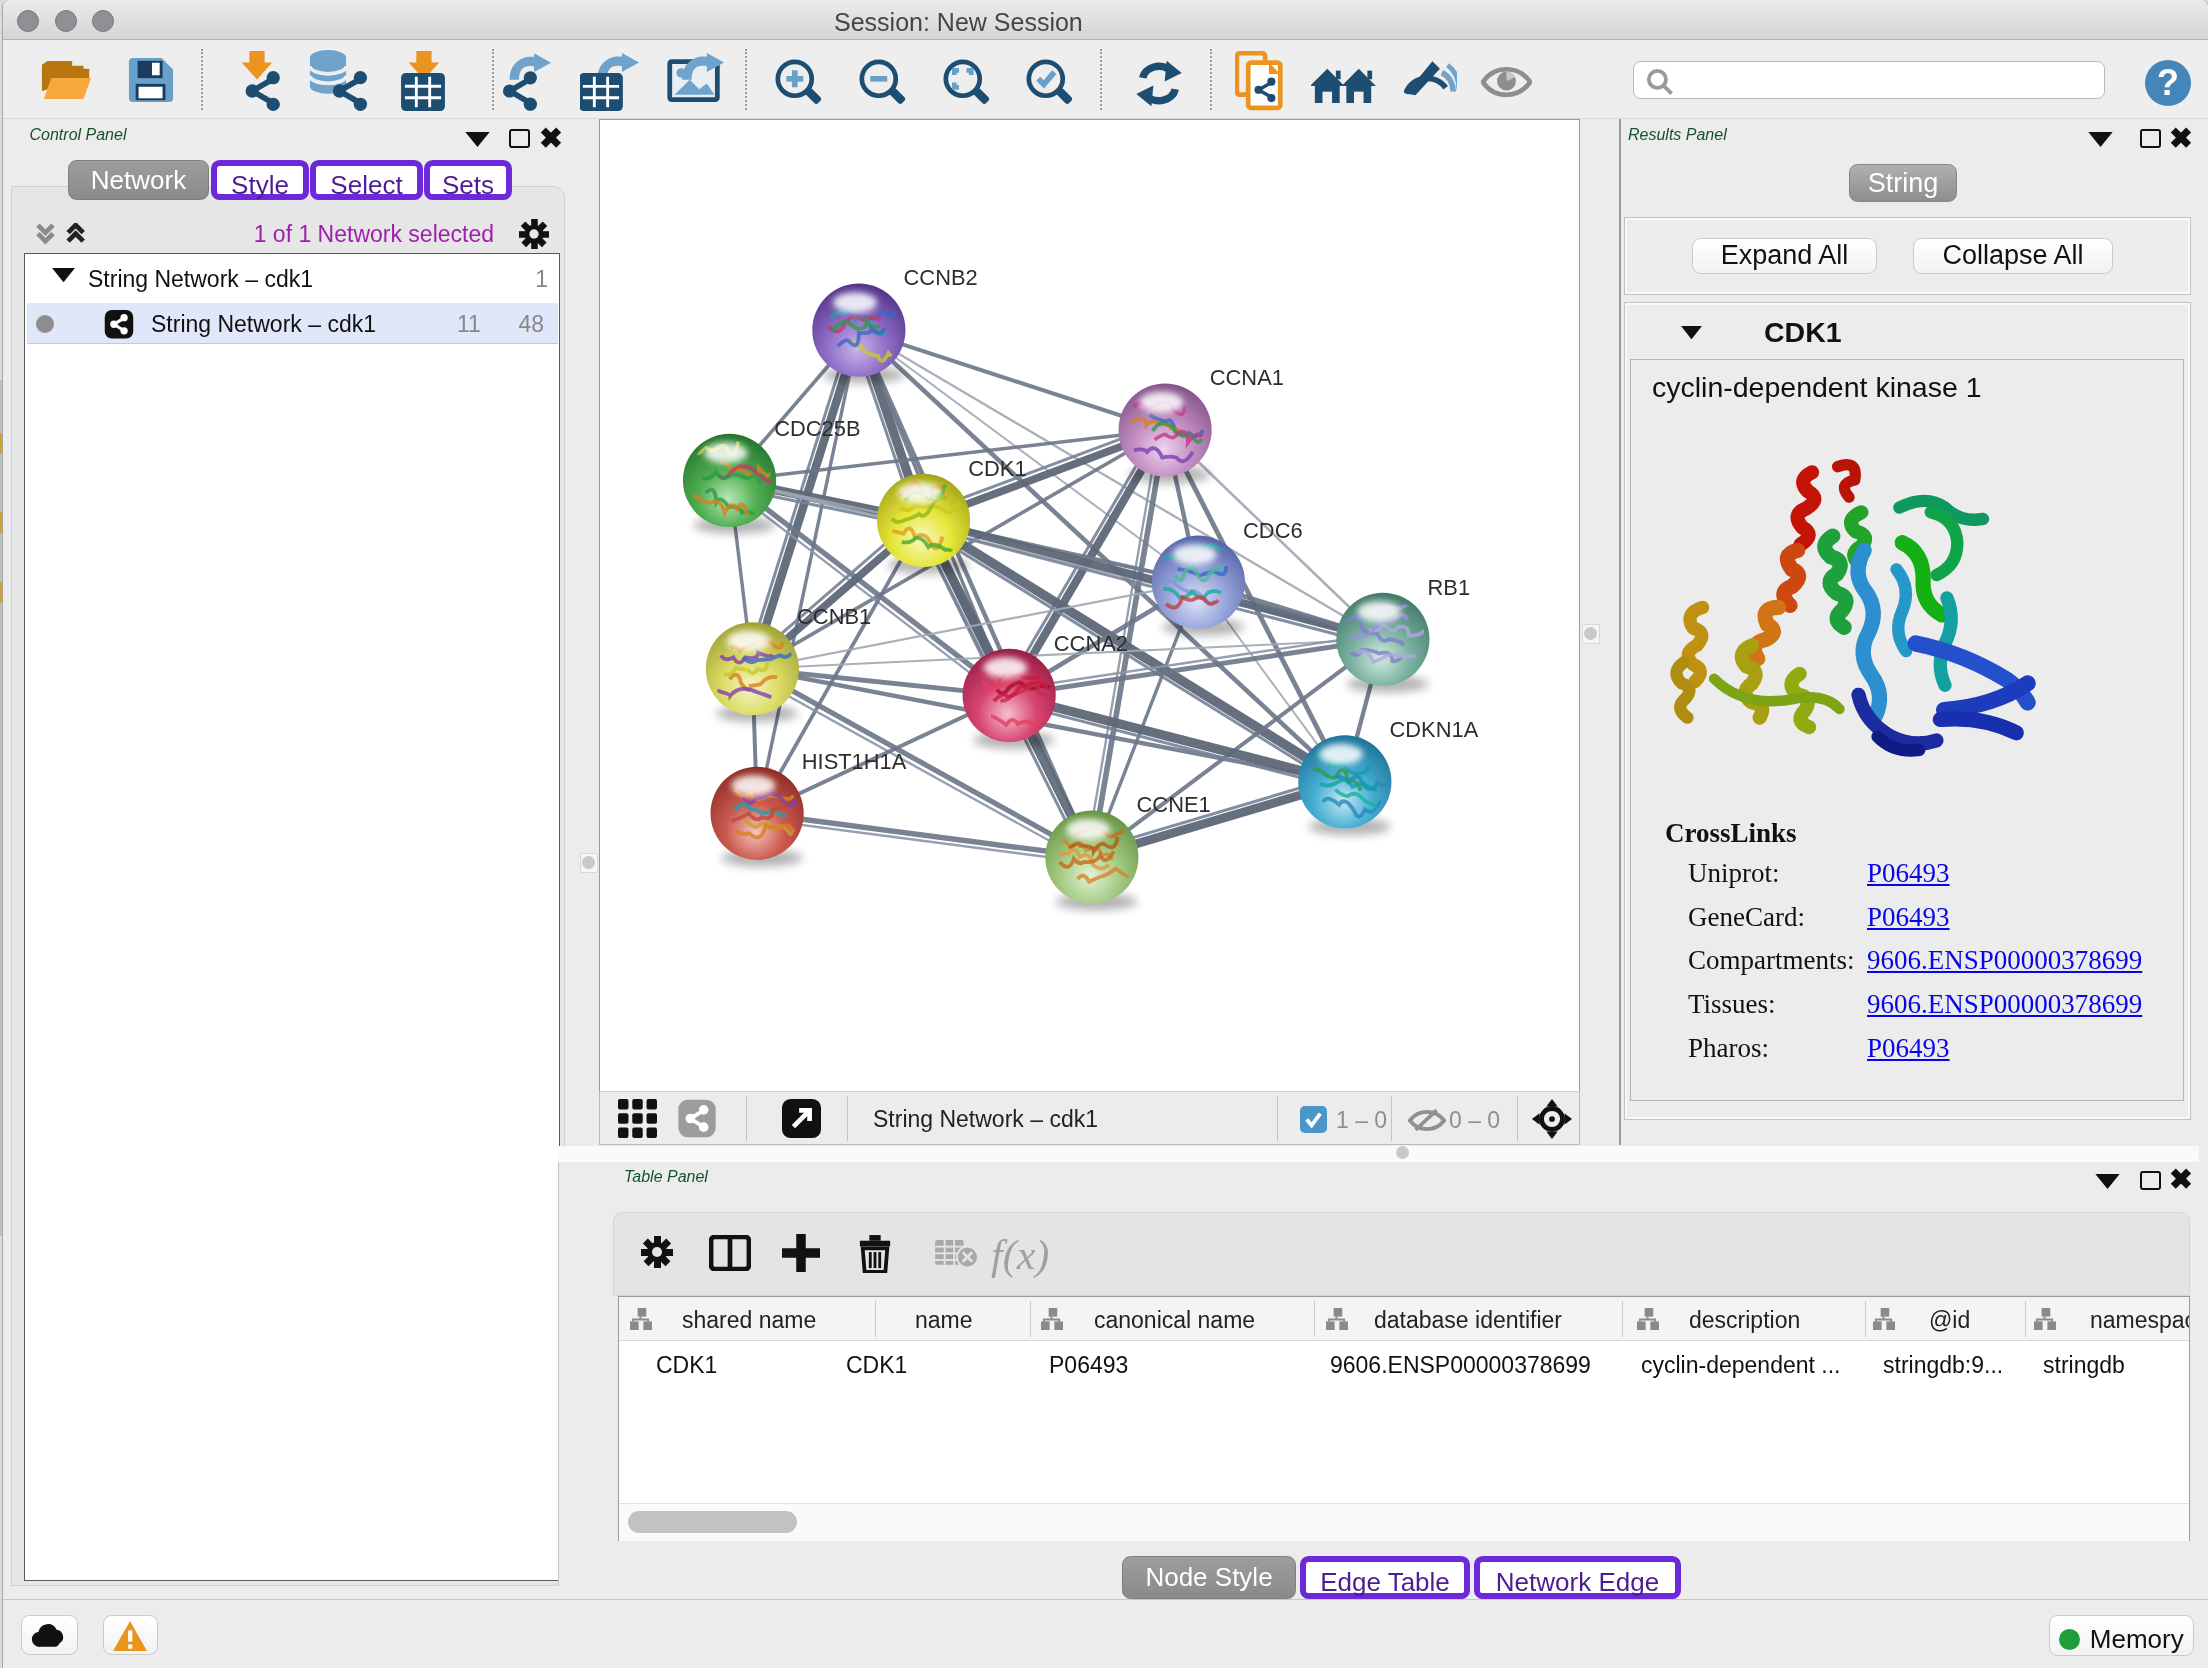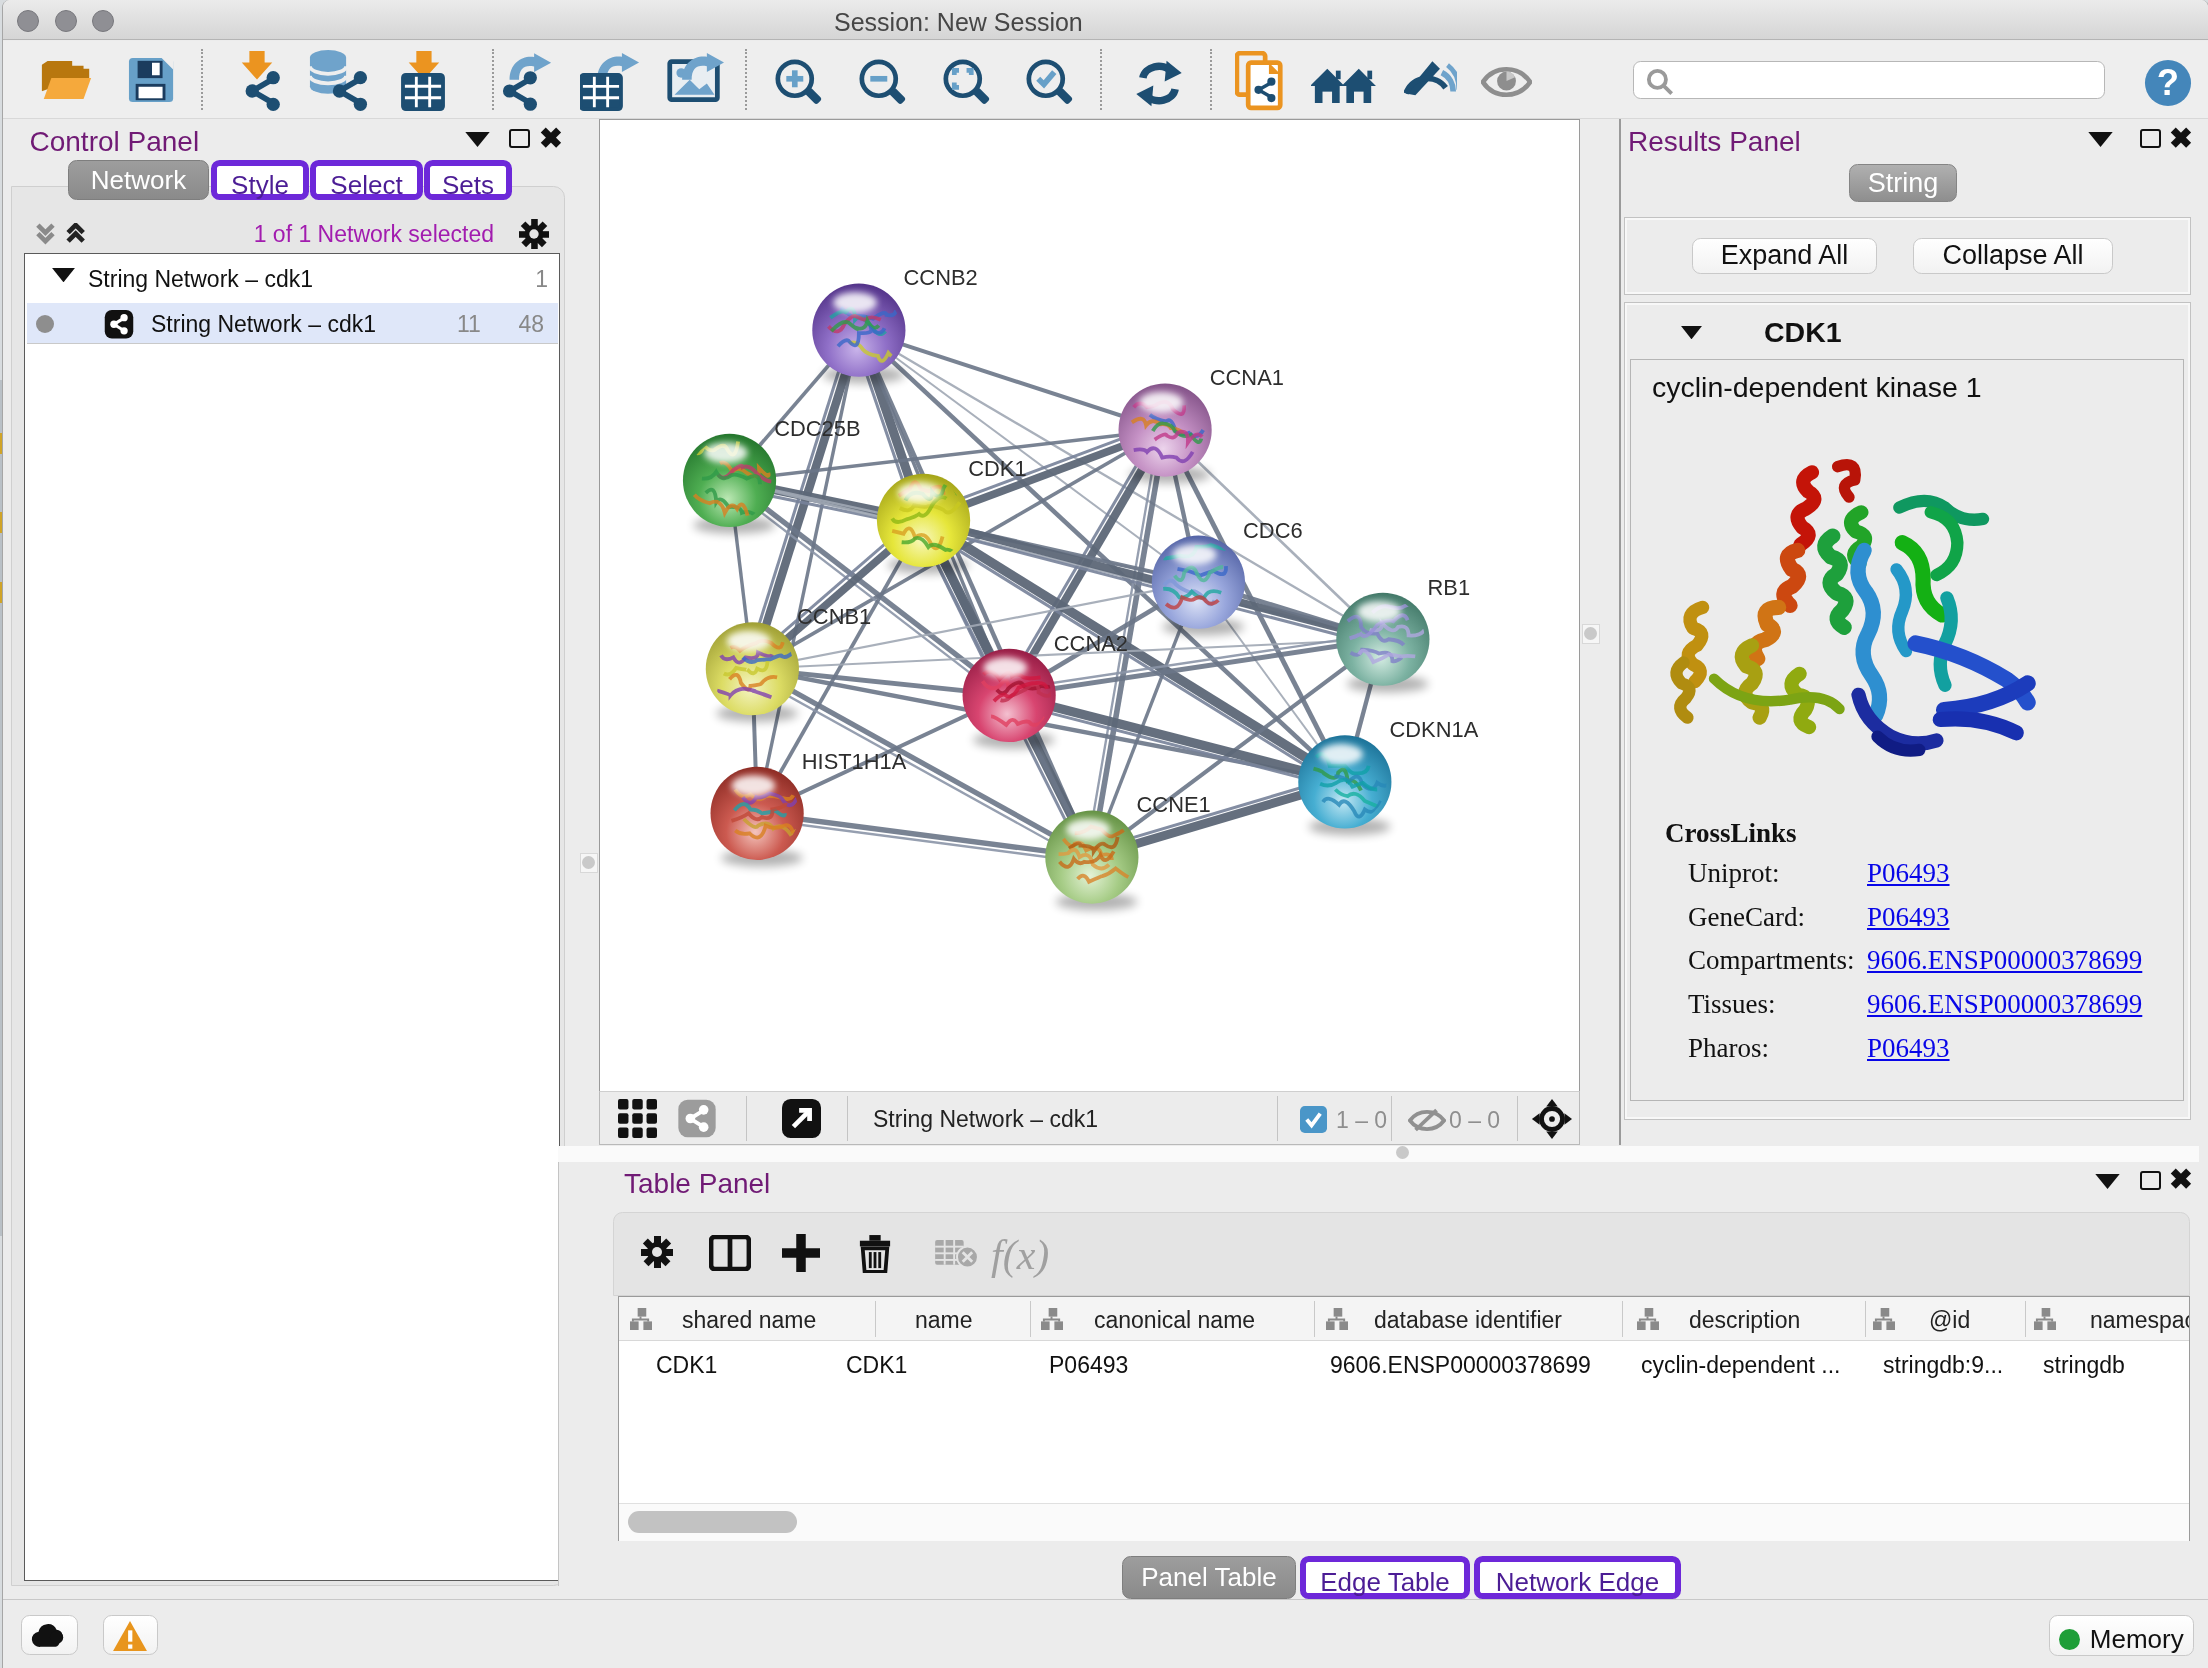--- a/index.html
+++ b/index.html
@@ -3,21 +3,21 @@
 html,body{margin:0;padding:0;background:#d8dcdf;width:2208px;height:1668px;overflow:hidden;}
 *{box-sizing:border-box;font-family:"Liberation Sans",sans-serif;}
 .abs{position:absolute;}
 #win{position:absolute;left:1.9px;top:0;width:2207px;height:1668px;background:#ececec;border-radius:7.6px 7.6px 0 0;border-left:1px solid #a6a6a6;border-right:1px solid #a6a6a6;}
 #titlebar{position:absolute;left:2.9px;top:0;width:2205px;height:40px;background:linear-gradient(#ebebeb,#d5d5d5);border-bottom:1px solid #b4b4b4;border-radius:7.6px 7.6px 0 0;}
 .tl{position:absolute;top:9.5px;width:22px;height:22px;border-radius:50%;background:#8f8f94;border:1px solid #78787d;}
 #title{position:absolute;top:7.6px;left:1.9px;width:1913px;text-align:center;font-size:25px;color:#464646;}
 #toolbar{position:absolute;left:2.9px;top:41px;width:2205px;height:78px;background:#eeeeee;border-bottom:1.9px solid #d8d8d8;}
 .tsep{position:absolute;top:49px;height:61px;width:0;border-left:2.9px dotted #9a9a9a;}
 #searchbox{position:absolute;left:1633px;top:61px;width:472px;height:38px;background:#fff;border:1.9px solid #b7b7b7;border-radius:7.6px;}
-.dockhead{font-size:28px;color:#701a75;}
+.dockhead{font-size:16px;color:#14532d;font-style:italic;}
 .minw{display:inline-block;width:21px;height:19px;border:2.9px solid #111;border-radius:2.9px;}
 .panelx{font-size:28.5px;color:#111;font-weight:bold;}
 .tab{position:absolute;height:40px;background:#fff;border:6px solid #6d28d9;border-radius:8.6px;text-align:center;font-size:26px;color:#4c1d95;line-height:38px;}
 .tabsel{background:linear-gradient(#9d9d9d,#8a8a8a);color:#fff;border:1px solid #7e7e7e;}
 .btn{position:absolute;background:linear-gradient(#ffffff,#f2f2f2);border:1.9px solid #c9c9c9;border-radius:8.6px;text-align:center;font-size:27px;color:#111;}
 .etched{border:1.9px solid #c2c2c2;box-shadow:inset 0 0 0 1.9px #f8f8f8;}
 .serif,.serif *{font-family:"Liberation Serif",serif !important;}
 a.lnk{color:#0806e8;text-decoration:underline;}
 </style></head>
 <body>
@@ -805,21 +805,21 @@
 <div class="abs" style="left:2090px;top:1307px;font-size:23px;color:#222;width:99px;overflow:hidden;white-space:nowrap;">namespace</div>
 <div class="abs" style="left:656px;top:1352px;font-size:23px;color:#111">CDK1</div>
 <div class="abs" style="left:846px;top:1352px;font-size:23px;color:#111">CDK1</div>
 <div class="abs" style="left:1049px;top:1352px;font-size:23px;color:#111">P06493</div>
 <div class="abs" style="left:1330px;top:1352px;font-size:23px;color:#111">9606.ENSP00000378699</div>
 <div class="abs" style="left:1641px;top:1352px;font-size:23px;color:#111">cyclin-dependent ...</div>
 <div class="abs" style="left:1883px;top:1352px;font-size:23px;color:#111">stringdb:9...</div>
 <div class="abs" style="left:2043px;top:1352px;font-size:23px;color:#111">stringdb</div>
 <div class="abs" style="left:619px;top:1503px;width:1570px;height:38px;background:#fafafa;border-top:1px solid #e0e0e0"></div>
 <div class="abs" style="left:628px;top:1511px;width:169px;height:22px;background:#c2c2c2;border-radius:11.4px"></div>
-<div class="tab tabsel" style="left:1122px;top:1556px;width:174px;height:43px;line-height:41px">Panel Table</div>
+<div class="tab tabsel" style="left:1122px;top:1556px;width:174px;height:43px;line-height:41px">Node Style</div>
 <div class="tab" style="left:1300px;top:1556px;width:170px;height:43px;line-height:41px">Edge Table</div>
 <div class="tab" style="left:1474px;top:1556px;width:207px;height:43px;line-height:41px">Network Edge</div>
 <div class="abs" style="left:2.9px;top:1599px;width:2205px;height:69px;background:#ececec;border-top:1.9px solid #c8c8c8"></div>
 <div class="btn" style="left:21px;top:1615px;width:57px;height:40px"></div>
 <svg class="abs" style="left:31px;top:1624px" width="36" height="23" viewBox="0 0 38 24">
     <path d="M10 24 a8 8 0 0 1 -2 -16 a10 10 0 0 1 19 -2 a7 7 0 0 1 3 13 a6 6 0 0 1 -4 5 Z" fill="#111"></path>
     <circle cx="27" cy="14" r="7" fill="#111"></circle>
   </svg>
 <div class="btn" style="left:103px;top:1615px;width:55px;height:40px"></div>
 <svg class="abs" style="left:112px;top:1620px" width="36" height="32" viewBox="0 0 38 34">

